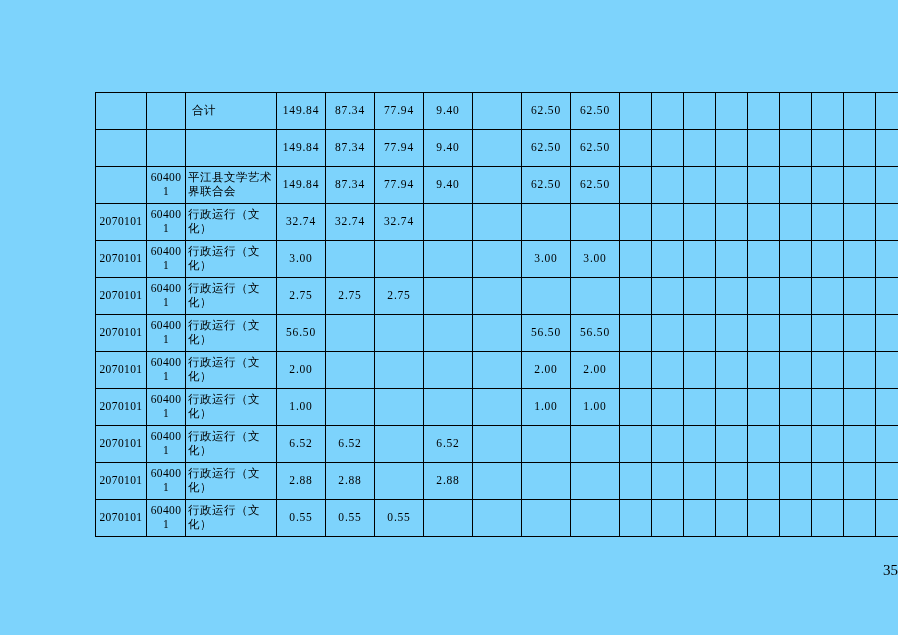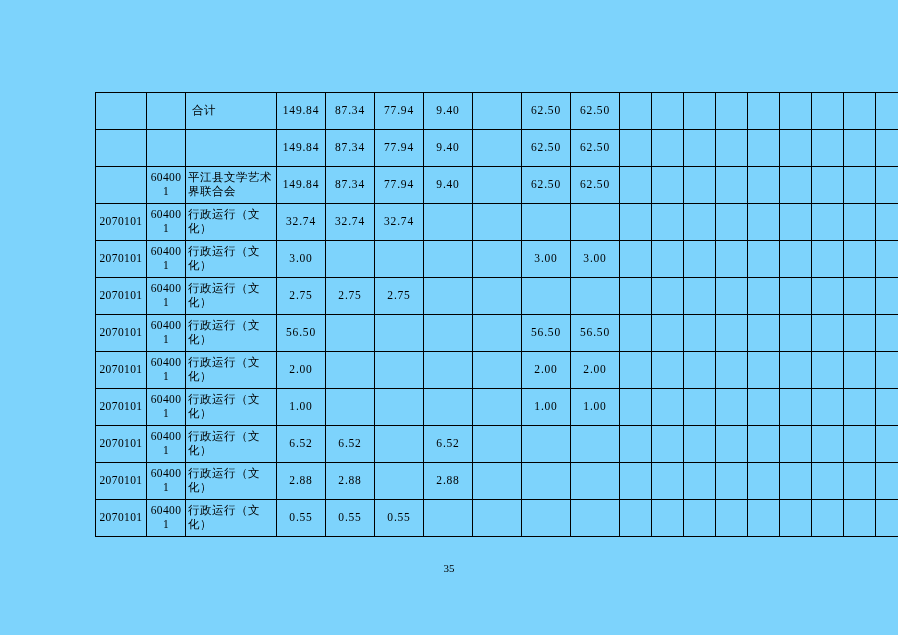--- a/index.html
+++ b/index.html
@@ -69,22 +69,22 @@
     letter-spacing: 0.8px;
   }
   .code {
     letter-spacing: 0.4px;
   }
   .page-number {
     position: absolute;
     left: 0;
     top: 562px;
     width: 898px;
-    text-align: center;
-    font-size: 11px;
+    text-align: right;
+    font-size: 15px;
     font-family: "Liberation Serif", serif;
   }
 </style>
 </head>
 <body>
 
 <div class="page">
 
   <div class="table-wrap">
     <table class="budget">

